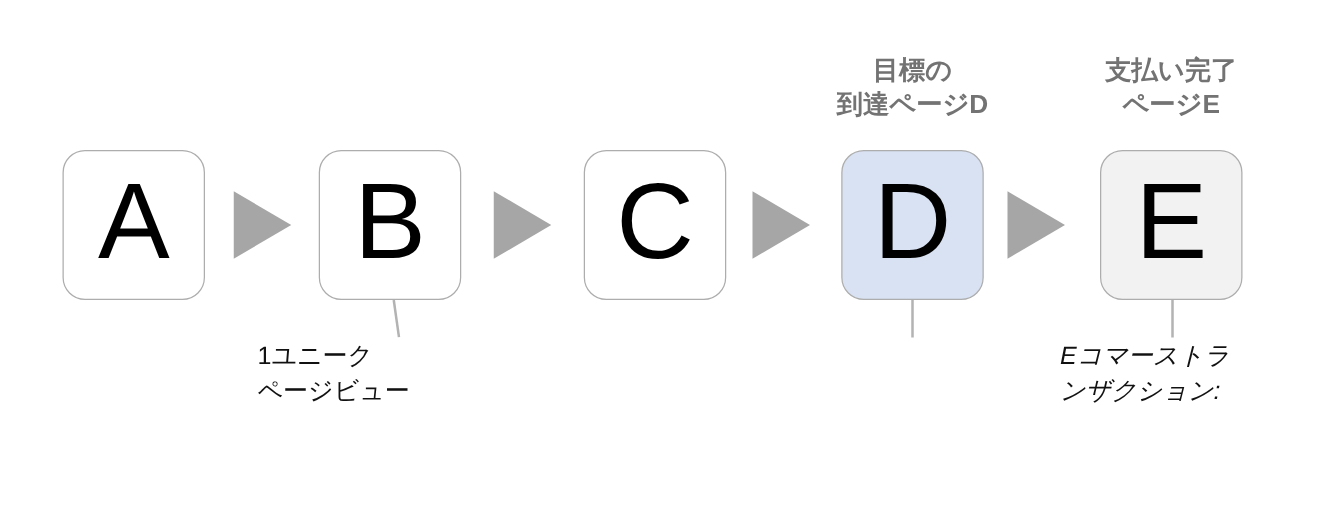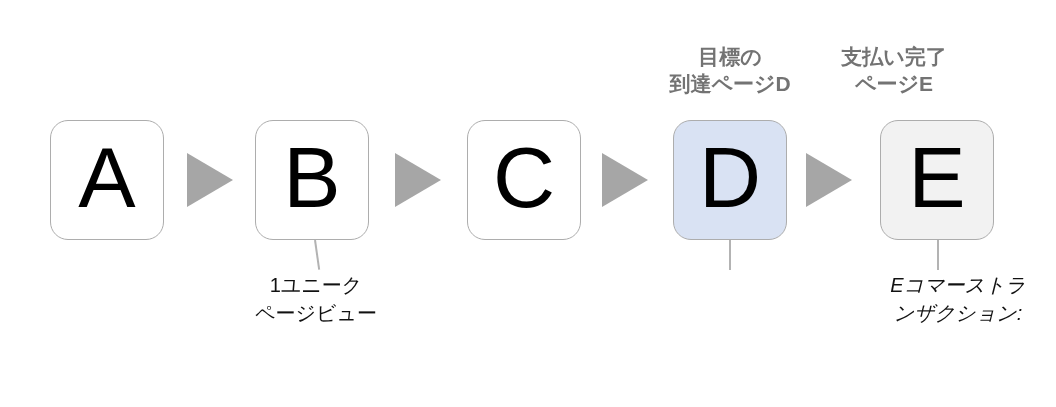--- a/index.html
+++ b/index.html
@@ -67,27 +67,26 @@
     position: absolute;
     top: 43px;
     width: 220px;
     text-align: center;
     font-size: 21px;
     font-weight: bold;
     line-height: 27px;
     color: #737373;
   }
   .top-label-d { left: 620px; }
-  .top-label-e { left: 784px; }
+  .top-label-e { left: 827px; }
 
   .bottom-label {
     position: absolute;
     top: 271px;
     width: 220px;
-    text-align: center;
     font-size: 20px;
     font-weight: normal;
     line-height: 28px;
     color: #111;
   }
   .bottom-label-b { left: 206px; }
   .bottom-label-d { left: 620px; }
   .bottom-label-e { left: 848px; font-style: italic; }
 
   .label-line { display: block; }

